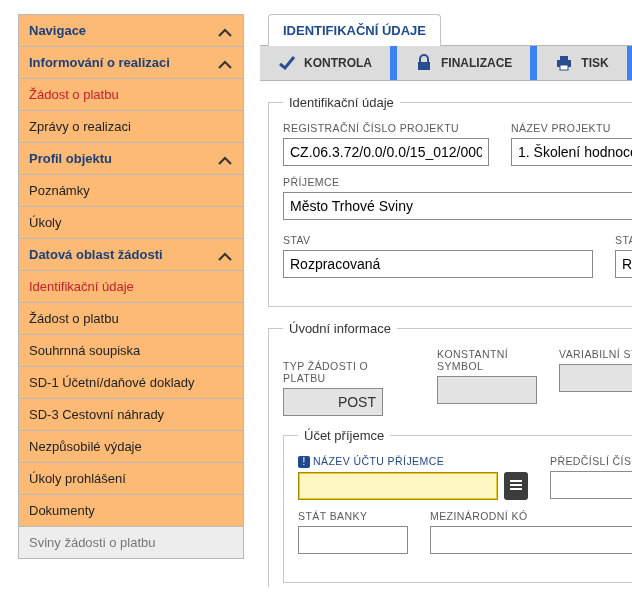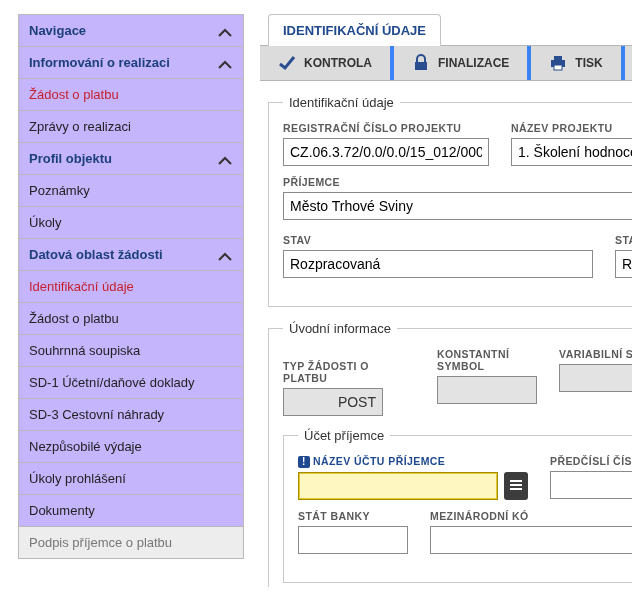--- a/index.html
+++ b/index.html
@@ -21,21 +21,21 @@
     width: 226px;
     border: 1px solid #b9b9b9;
   }
   .nav-item {
     border-bottom: 1px solid #b9b9b9;
     padding: 8px 10px;
     display: flex;
     align-items: center;
     justify-content: space-between;
     cursor: pointer;
-    background: #c4b5fd;
+    background: #fdba74;
   }
   .nav-item:last-child { border-bottom: none; }
   .nav-header { font-weight: 700; color: #1d3f7a; }
   .nav-red { color: #c8202d; }
   .nav-plain { color: #222; }
   .nav-disabled { color: #777; background: #ededed; }
   .chev { width: 16px; height: 10px; }
   .chev svg { width:16px; height:10px; stroke:#333; stroke-width:2; fill:none; }
 
   .content {
@@ -64,36 +64,36 @@
     align-items: center;
     height: 36px;
     margin-top: -1px;
   }
   .t-btn {
     display: flex;
     align-items: center;
     gap: 8px;
     padding: 0 18px;
     height: 100%;
-    border-right: 4px solid #3b82f6;
+    border-right: 7px solid #3b82f6;
     font-weight: 700;
     font-size: 12px;
     color: #333;
     cursor: pointer;
   }
   .t-icon { width:18px; height:18px; display:inline-block; }
   fieldset {
     border: 1px solid #c8c8c8;
     margin: 14px 8px 0 8px;
     padding: 12px 14px 18px 14px;
   }
   legend { padding: 0 6px; color: #333; }
   .row { display: flex; gap: 22px; margin-bottom: 10px; }
   .col { display: flex; flex-direction: column; gap: 4px; }
-  label { font-size: 10.5px; letter-spacing: .04em; color: #5a5a5a; font-weight: 700; text-transform: uppercase; }
+  label { font-size: 10.5px; letter-spacing: .04em; color: #5a5a5a; font-weight: 400; text-transform: uppercase; }
   label.req { color: #204a8f; }
   label.req .bang {
     display:inline-block; width:12px; height:12px; background:#204a8f; color:#fff;
     font-size:10px; line-height:12px; text-align:center; border-radius:2px; margin-right:3px;
   }
   input.tx {
     border: 1px solid #8a8a8a;
     padding: 5px 6px;
     font-size: 14px;
     background: #fff;
@@ -167,21 +167,21 @@
   <div class="nav-item nav-plain">
     <span>Nezpůsobilé výdaje</span>
   </div>
   <div class="nav-item nav-plain">
     <span>Úkoly prohlášení</span>
   </div>
   <div class="nav-item nav-plain">
     <span>Dokumenty</span>
   </div>
   <div class="nav-item nav-disabled">
-    <span>Podpis příjemce o platbu</span>
+    <span>Sviny žádosti o platbu</span>
   </div>
 </div>
 
 <div class="content">
   <div class="tab">
     <span>IDENTIFIKAČNÍ ÚDAJE</span>
   </div>
 
   <div class="toolbar">
     <div class="t-btn">

